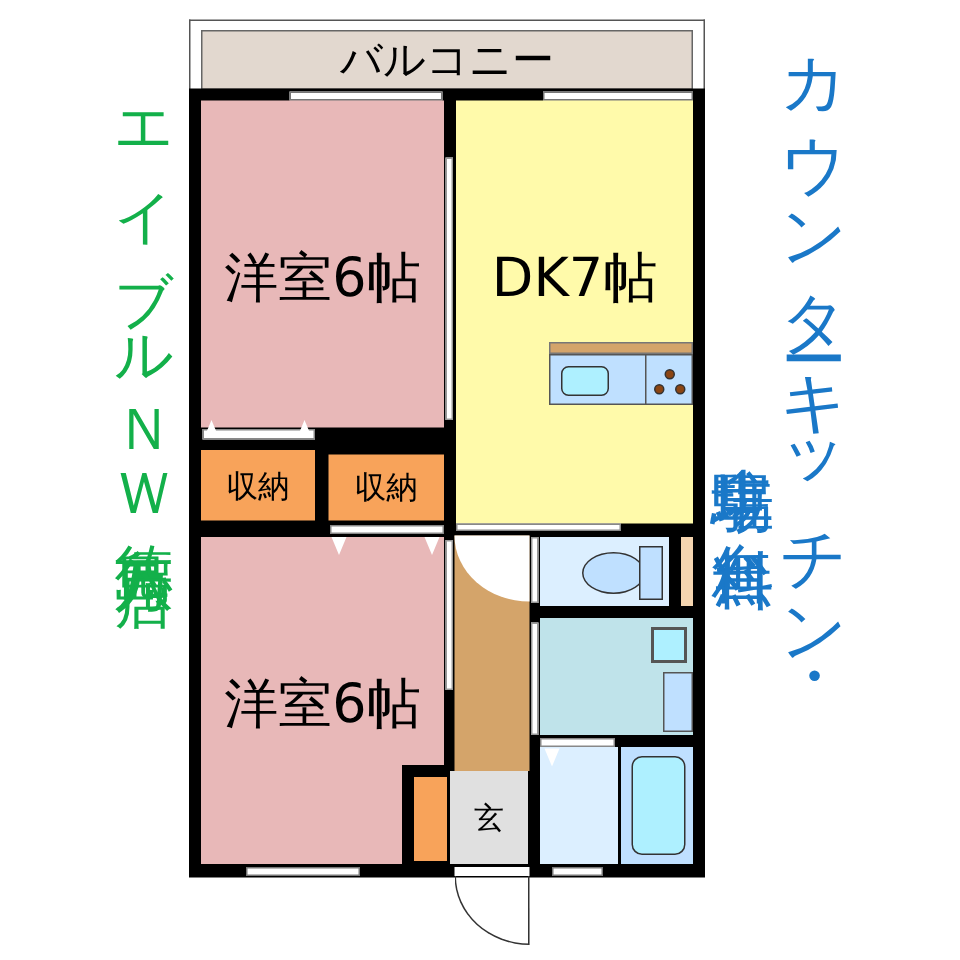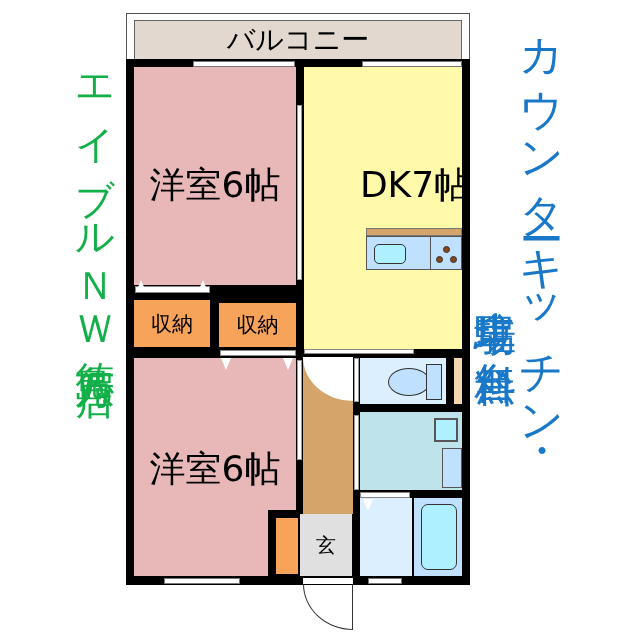--- a/index.html
+++ b/index.html
@@ -27,21 +27,21 @@
 
   <div class="abs wall" style="left:126px; top:59px; width:344px; height:526px;"></div>
 
   <div class="abs window" style="left:193px; top:61px; width:102px; height:6px;"></div>
   <div class="abs window" style="left:362px; top:61px; width:100px; height:6px;"></div>
 
   <div class="abs" style="left:134px; top:67px; width:162px; height:218px; background:#e8b8b8;"></div>
   <div class="room-label" style="left:134px; top:160px; width:162px; height:50px; font-size:36px;">洋室6帖</div>
 
   <div class="abs" style="left:304px; top:67px; width:158px; height:282px; background:#fffaaa;"></div>
-  <div class="room-label" style="left:304px; top:160px; width:158px; height:50px; font-size:36px;margin-left:32px;">DK7帖</div>
+  <div class="room-label" style="left:304px; top:160px; width:158px; height:50px; font-size:36px;">DK7帖</div>
 
   <div class="abs" style="left:297px; top:105px; width:5px; height:175px; background:#fff; border:1px solid #999;"></div>
 
   <div class="abs" style="left:366px; top:228px; width:96px; height:8px; background:#d4a46a; border:1px solid #777;"></div>
   <div class="abs" style="left:366px; top:236px; width:96px; height:34px; background:#bfe0ff; border:1px solid #555;"></div>
   <div class="abs" style="left:374px; top:244px; width:32px; height:20px; background:#aef0ff; border:1px solid #333; border-radius:5px;"></div>
   <div class="abs" style="left:430px; top:236px; width:1px; height:34px; background:#555;"></div>
   <div class="abs" style="left:443px; top:246px; width:7px; height:7px; border-radius:50%; background:#8b4513; border:1px solid #333;"></div>
   <div class="abs" style="left:436px; top:256px; width:7px; height:7px; border-radius:50%; background:#8b4513; border:1px solid #333;"></div>
   <div class="abs" style="left:450px; top:256px; width:7px; height:7px; border-radius:50%; background:#8b4513; border:1px solid #333;"></div>

